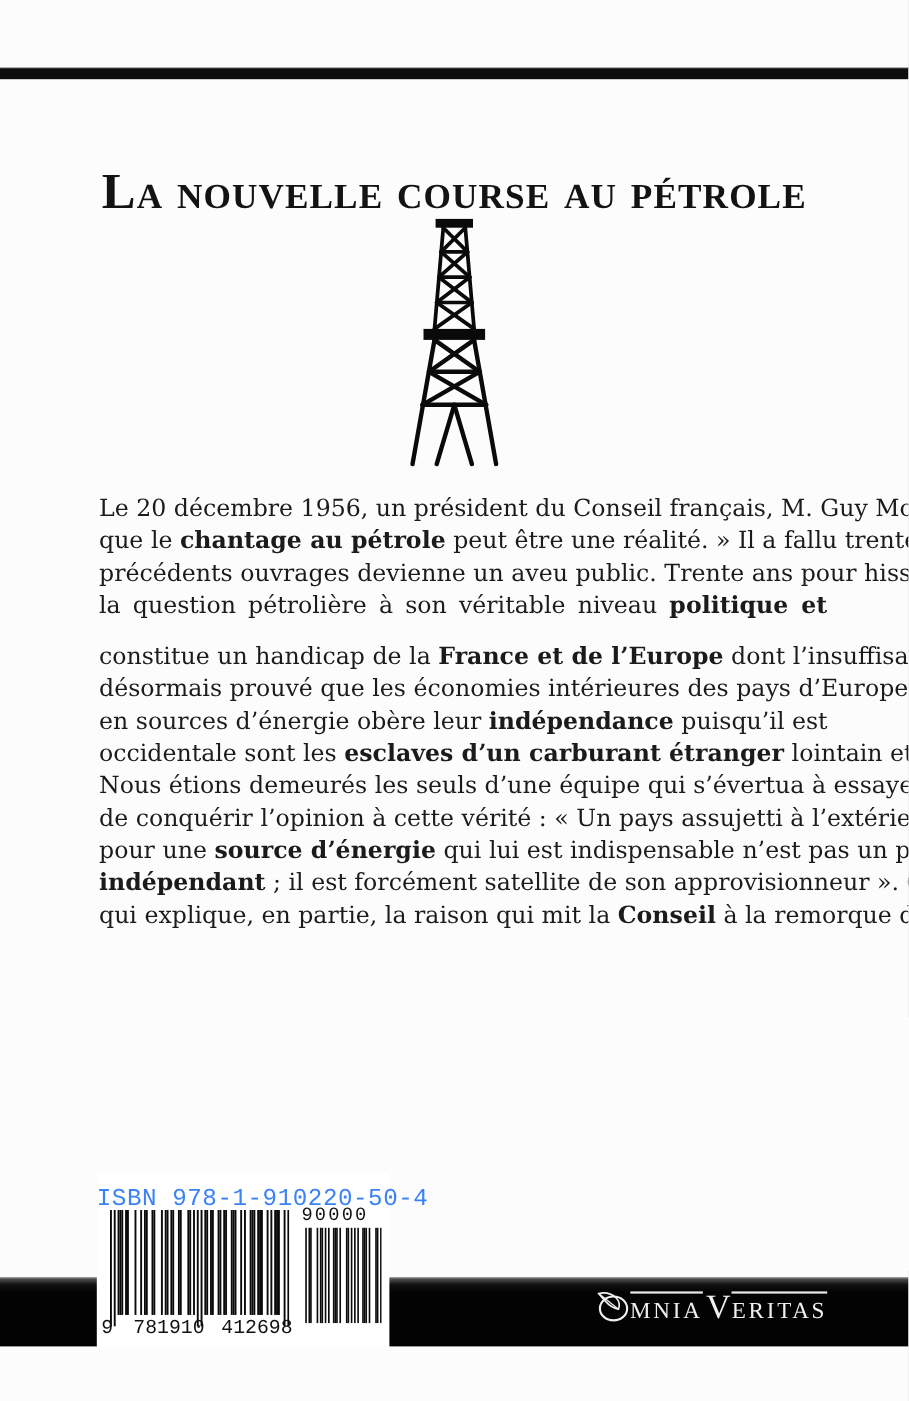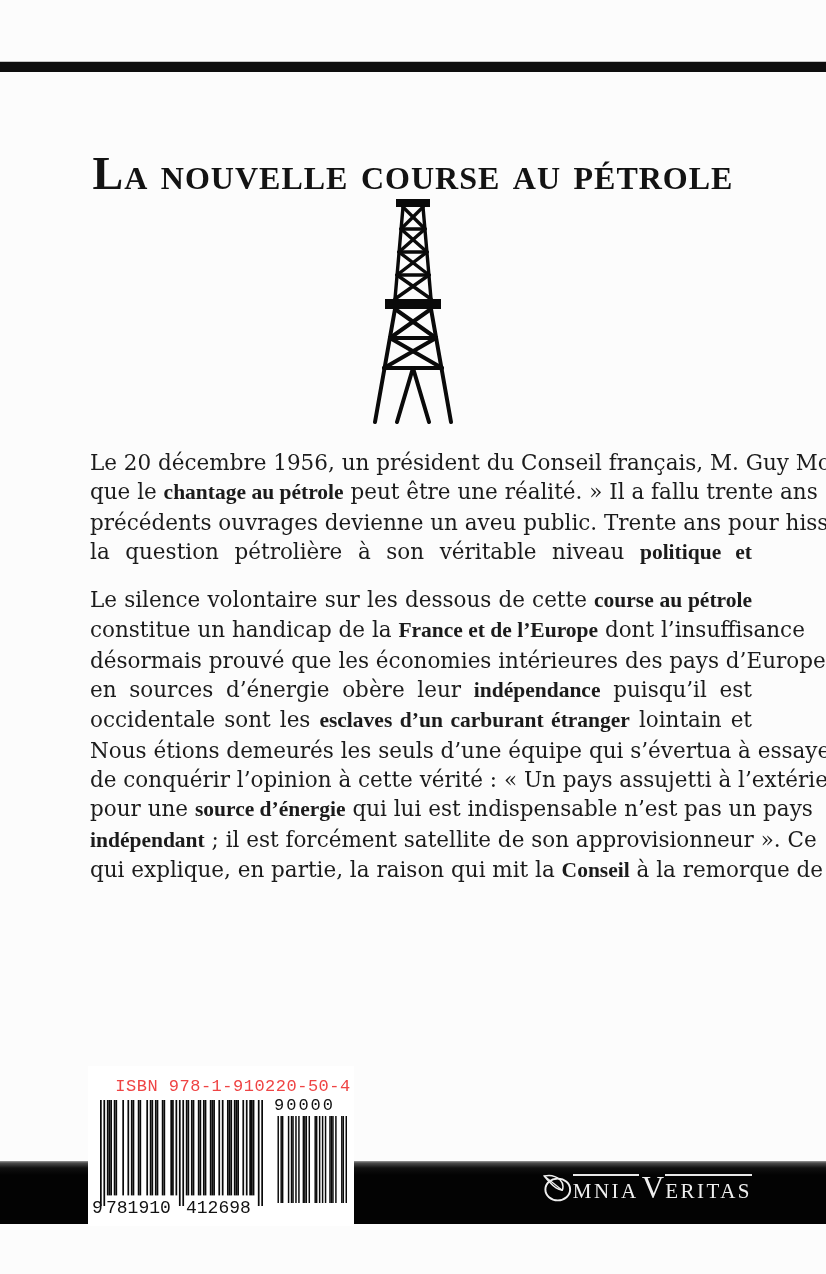--- a/index.html
+++ b/index.html
@@ -9,39 +9,39 @@
         border-top:1px solid #c4c4c4;box-sizing:border-box;}
   .title{position:absolute;left:0;top:112px;width:826px;text-align:center;
         font-family:"Liberation Serif","DejaVu Serif",serif;font-weight:bold;
         font-variant:small-caps;font-size:46px;line-height:52px;letter-spacing:1px;color:#131313;margin-top:36px;}
   .derrick{position:absolute;left:371px;top:198px;width:84px;height:226px;}
   .synopsis{position:absolute;left:90px;top:448px;width:662px;
         font-size:21.5px;line-height:29.3px;}
   .para{margin:0 0 18px 0;}
   .tline{text-align:justify;text-align-last:justify;white-space:nowrap;}
   .tline-last{text-align-last:left;}
-  .tline b{font-weight:bold;font-family:Liberation Serif, serif;}
+  .tline b{font-weight:bold;}
   .footer-band{position:absolute;left:0;top:1161px;width:826px;height:63px;
         background:linear-gradient(to bottom,#9b9b9b 0px,#4b4b4b 2px,#101010 7px,#030303 14px);}
   .logo{position:absolute;right:74px;top:1172px;display:flex;align-items:baseline;
         color:#efefef;font-family:"Liberation Serif","DejaVu Serif",serif;}
   .logo .o-icon{width:30px;height:30px;align-self:flex-end;margin-right:1px;}
   .logo .sc{display:inline-block;font-size:21px;line-height:21px;letter-spacing:2.5px;
         text-transform:uppercase;border-top:2px solid #e9e9e9;padding-top:5px;}
   .logo .bigv{font-size:31px;line-height:31px;margin:0 1px 0 3px;}
   .barcode-panel{position:absolute;left:88px;top:1066px;width:266px;height:160px;background:#ffffff;}
-  .isbn-label{position:absolute;left:12px;top:11px;width:266px;text-align:center;
-        font-family:"Liberation Mono","DejaVu Sans Mono",monospace;font-size:17px;
-        letter-spacing:0.5px;color:#ef4444;white-space:nowrap;}
+  .isbn-label{position:absolute;left:0;top:11px;width:266px;text-align:center;
+        font-family:"Liberation Mono","DejaVu Sans Mono",monospace;font-size:22px;
+        letter-spacing:0.5px;color:#3b82f6;white-space:nowrap;}
   .ean-main{position:absolute;left:12px;top:34px;width:163px;height:106px;}
   .ean-main svg,.ean-supp svg{display:block;width:100%;height:100%;}
   .ean-digits{position:absolute;left:4px;top:132px;width:174px;display:flex;
         font-family:"Liberation Mono","DejaVu Sans Mono",monospace;font-size:18px;color:#111;}
   .ean-digits .d9{width:14px;}
-  .ean-digits .grp{flex:1;text-align:left;}
+  .ean-digits .grp{flex:1;text-align:right;}
   .supp-label{position:absolute;left:186px;top:30px;width:76px;text-align:left;
         font-family:"Liberation Mono","DejaVu Sans Mono",monospace;font-size:17px;
         letter-spacing:2px;color:#111;}
   .ean-supp{position:absolute;left:188px;top:50px;width:71px;height:87px;}
 </style>
 </head>
 <body>
 
 <div class="page">
 
@@ -80,21 +80,20 @@
   </svg>
 
   <div class="synopsis">
     <div class="para">
         <div class="tline"><span>Le 20 décembre 1956, un président du Conseil français, M. Guy Mollet,</span></div>
         <div class="tline"><span>que le </span><b>chantage au pétrole</b><span> peut être une réalité. » Il a fallu trente ans</span></div>
         <div class="tline"><span>précédents ouvrages devienne un aveu public. Trente ans pour hisser</span></div>
         <div class="tline"><span>la question pétrolière à son véritable niveau </span><b>politique et</b></div>
       </div>
     <div class="para">
-        <div class="tline"><span>Le silence volontaire sur les dessous de cette </span><b>course au pétrole</b></div>
         <div class="tline"><span>constitue un handicap de la </span><b>France et de l’Europe</b><span> dont l’insuffisance</span></div>
         <div class="tline"><span>désormais prouvé que les économies intérieures des pays d’Europe</span></div>
         <div class="tline"><span>en sources d’énergie obère leur </span><b>indépendance</b><span> puisqu’il est</span></div>
         <div class="tline"><span>occidentale sont les </span><b>esclaves d’un carburant étranger</b><span> lointain et</span></div>
         <div class="tline"><span>Nous étions demeurés les seuls d’une équipe qui s’évertua à essayer</span></div>
         <div class="tline"><span>de conquérir l’opinion à cette vérité : « Un pays assujetti à l’extérieur</span></div>
         <div class="tline"><span>pour une </span><b>source d’énergie</b><span> qui lui est indispensable n’est pas un pays</span></div>
         <div class="tline"><b>indépendant</b><span> ; il est forcément satellite de son approvisionneur ». Ce</span></div>
         <div class="tline"><span>qui explique, en partie, la raison qui mit la </span><b>Conseil</b><span> à la remorque de la</span></div>
       </div>

